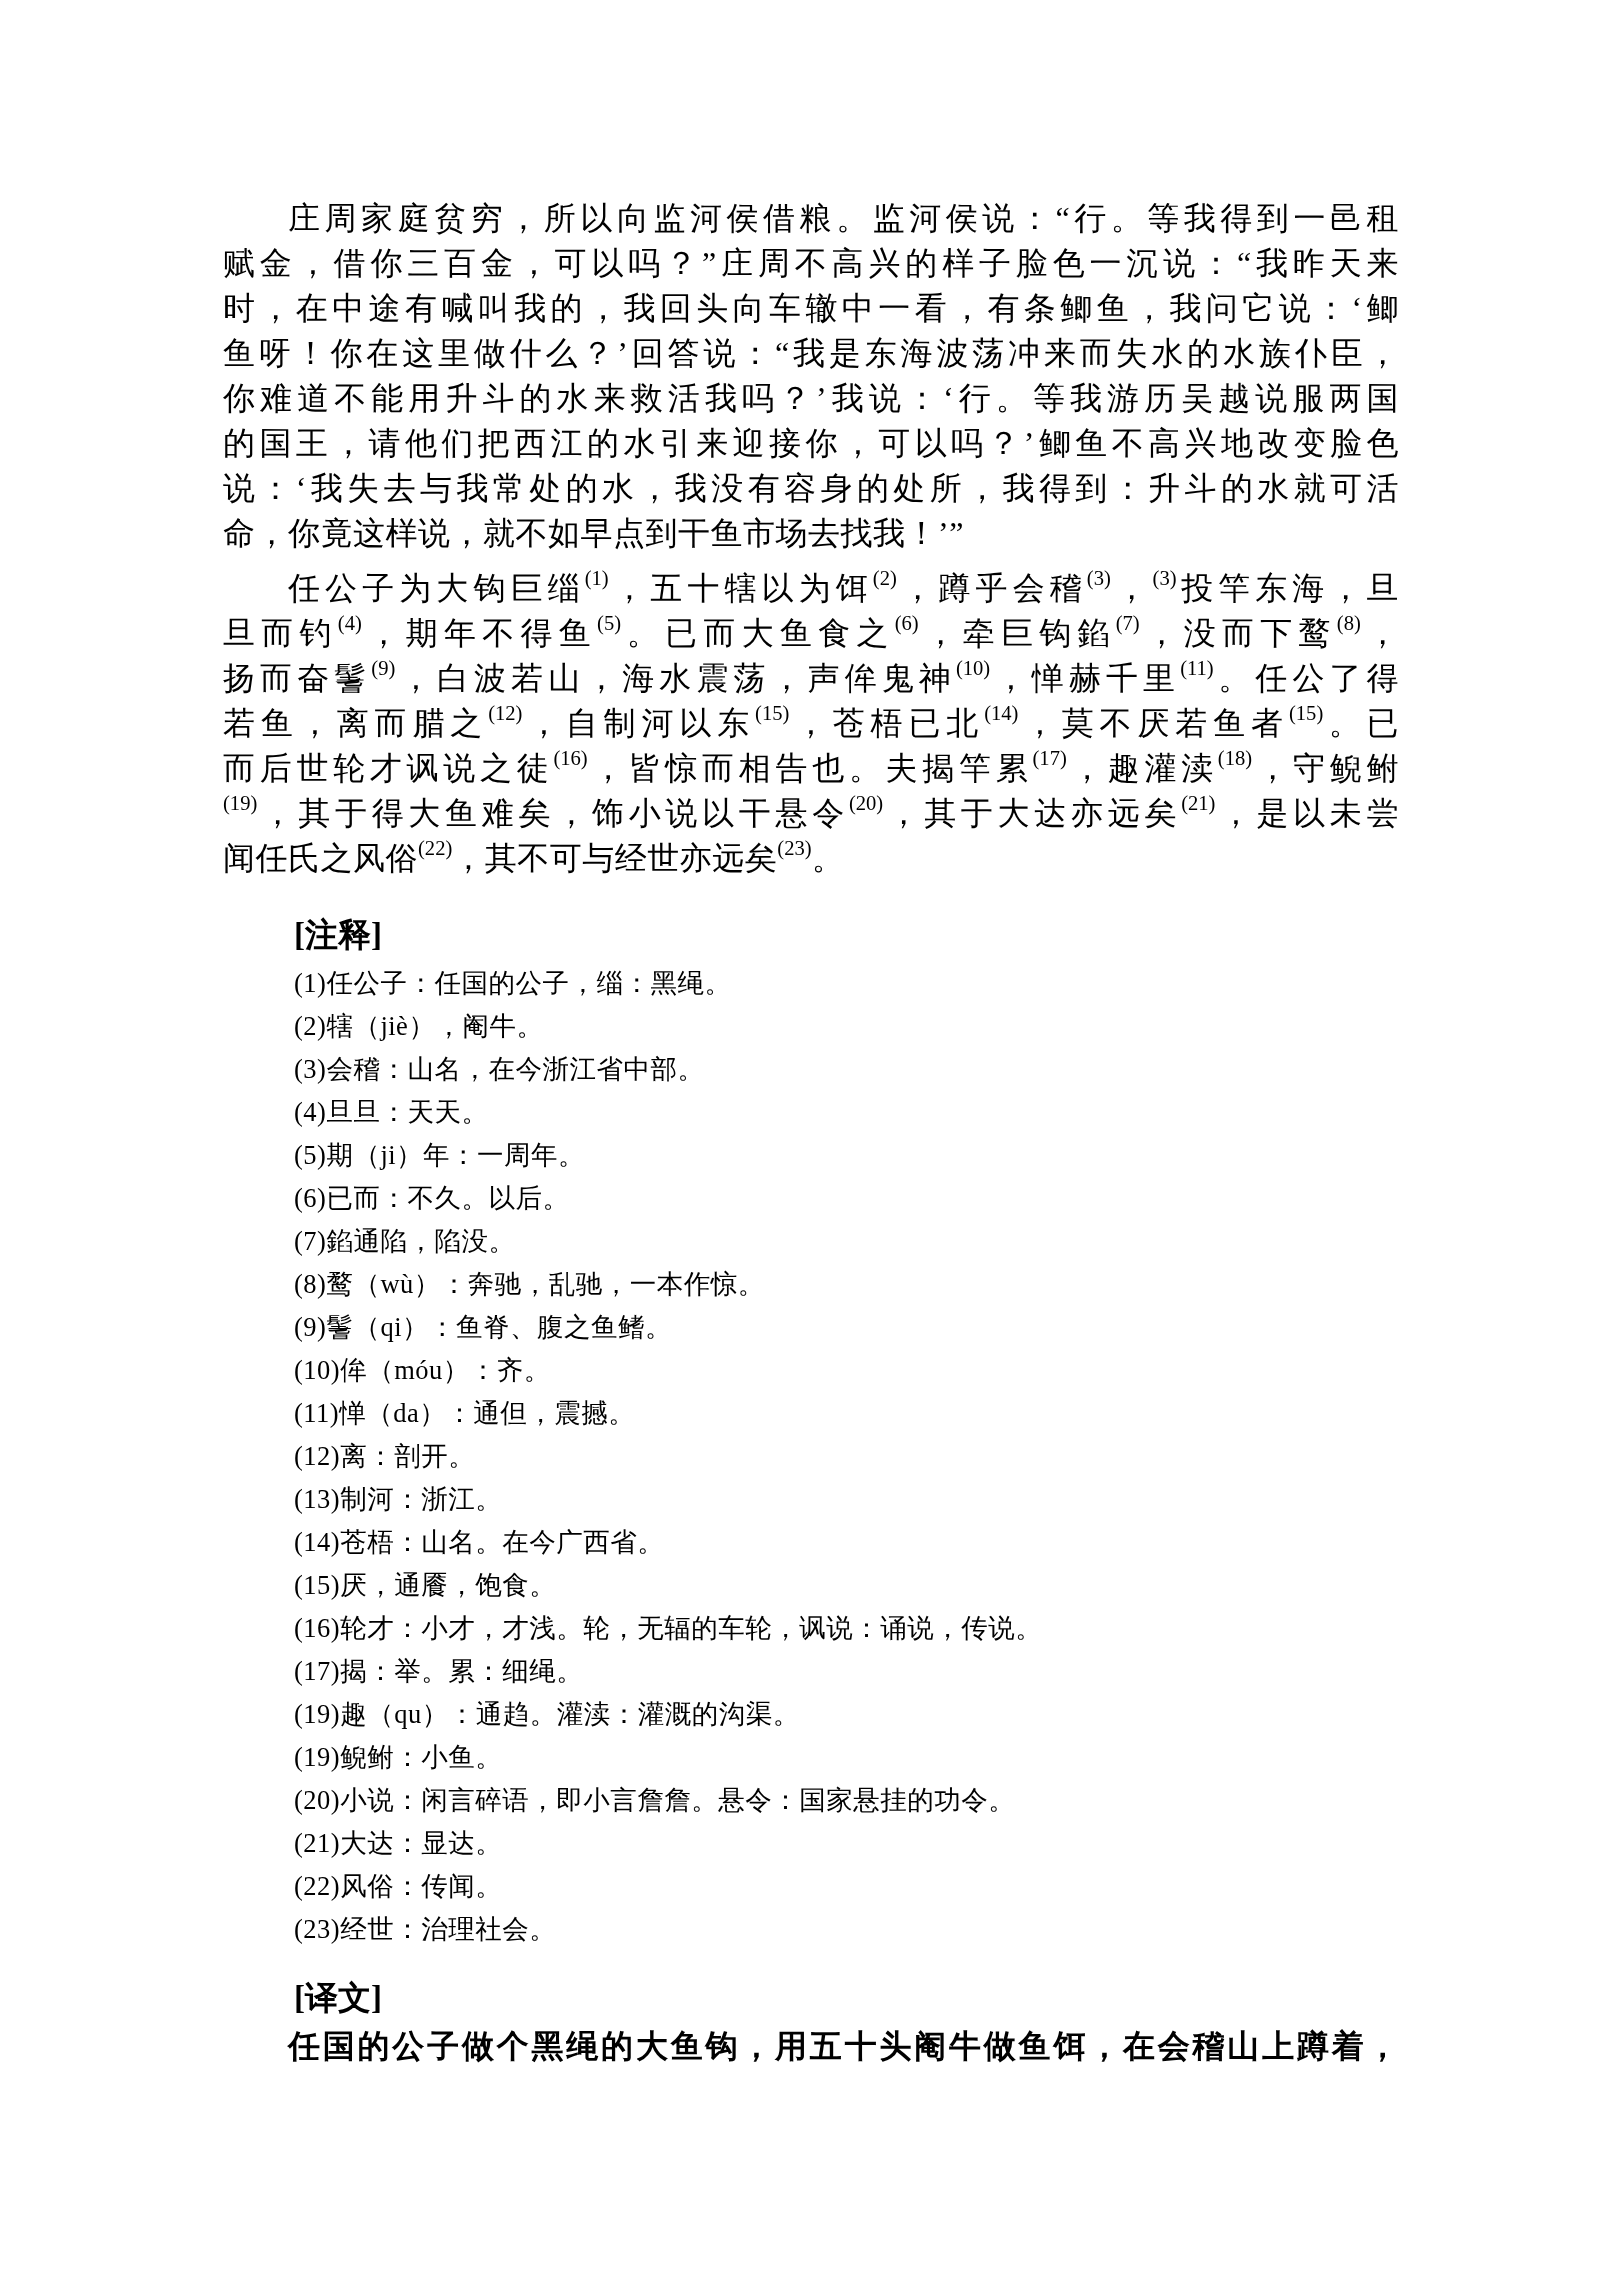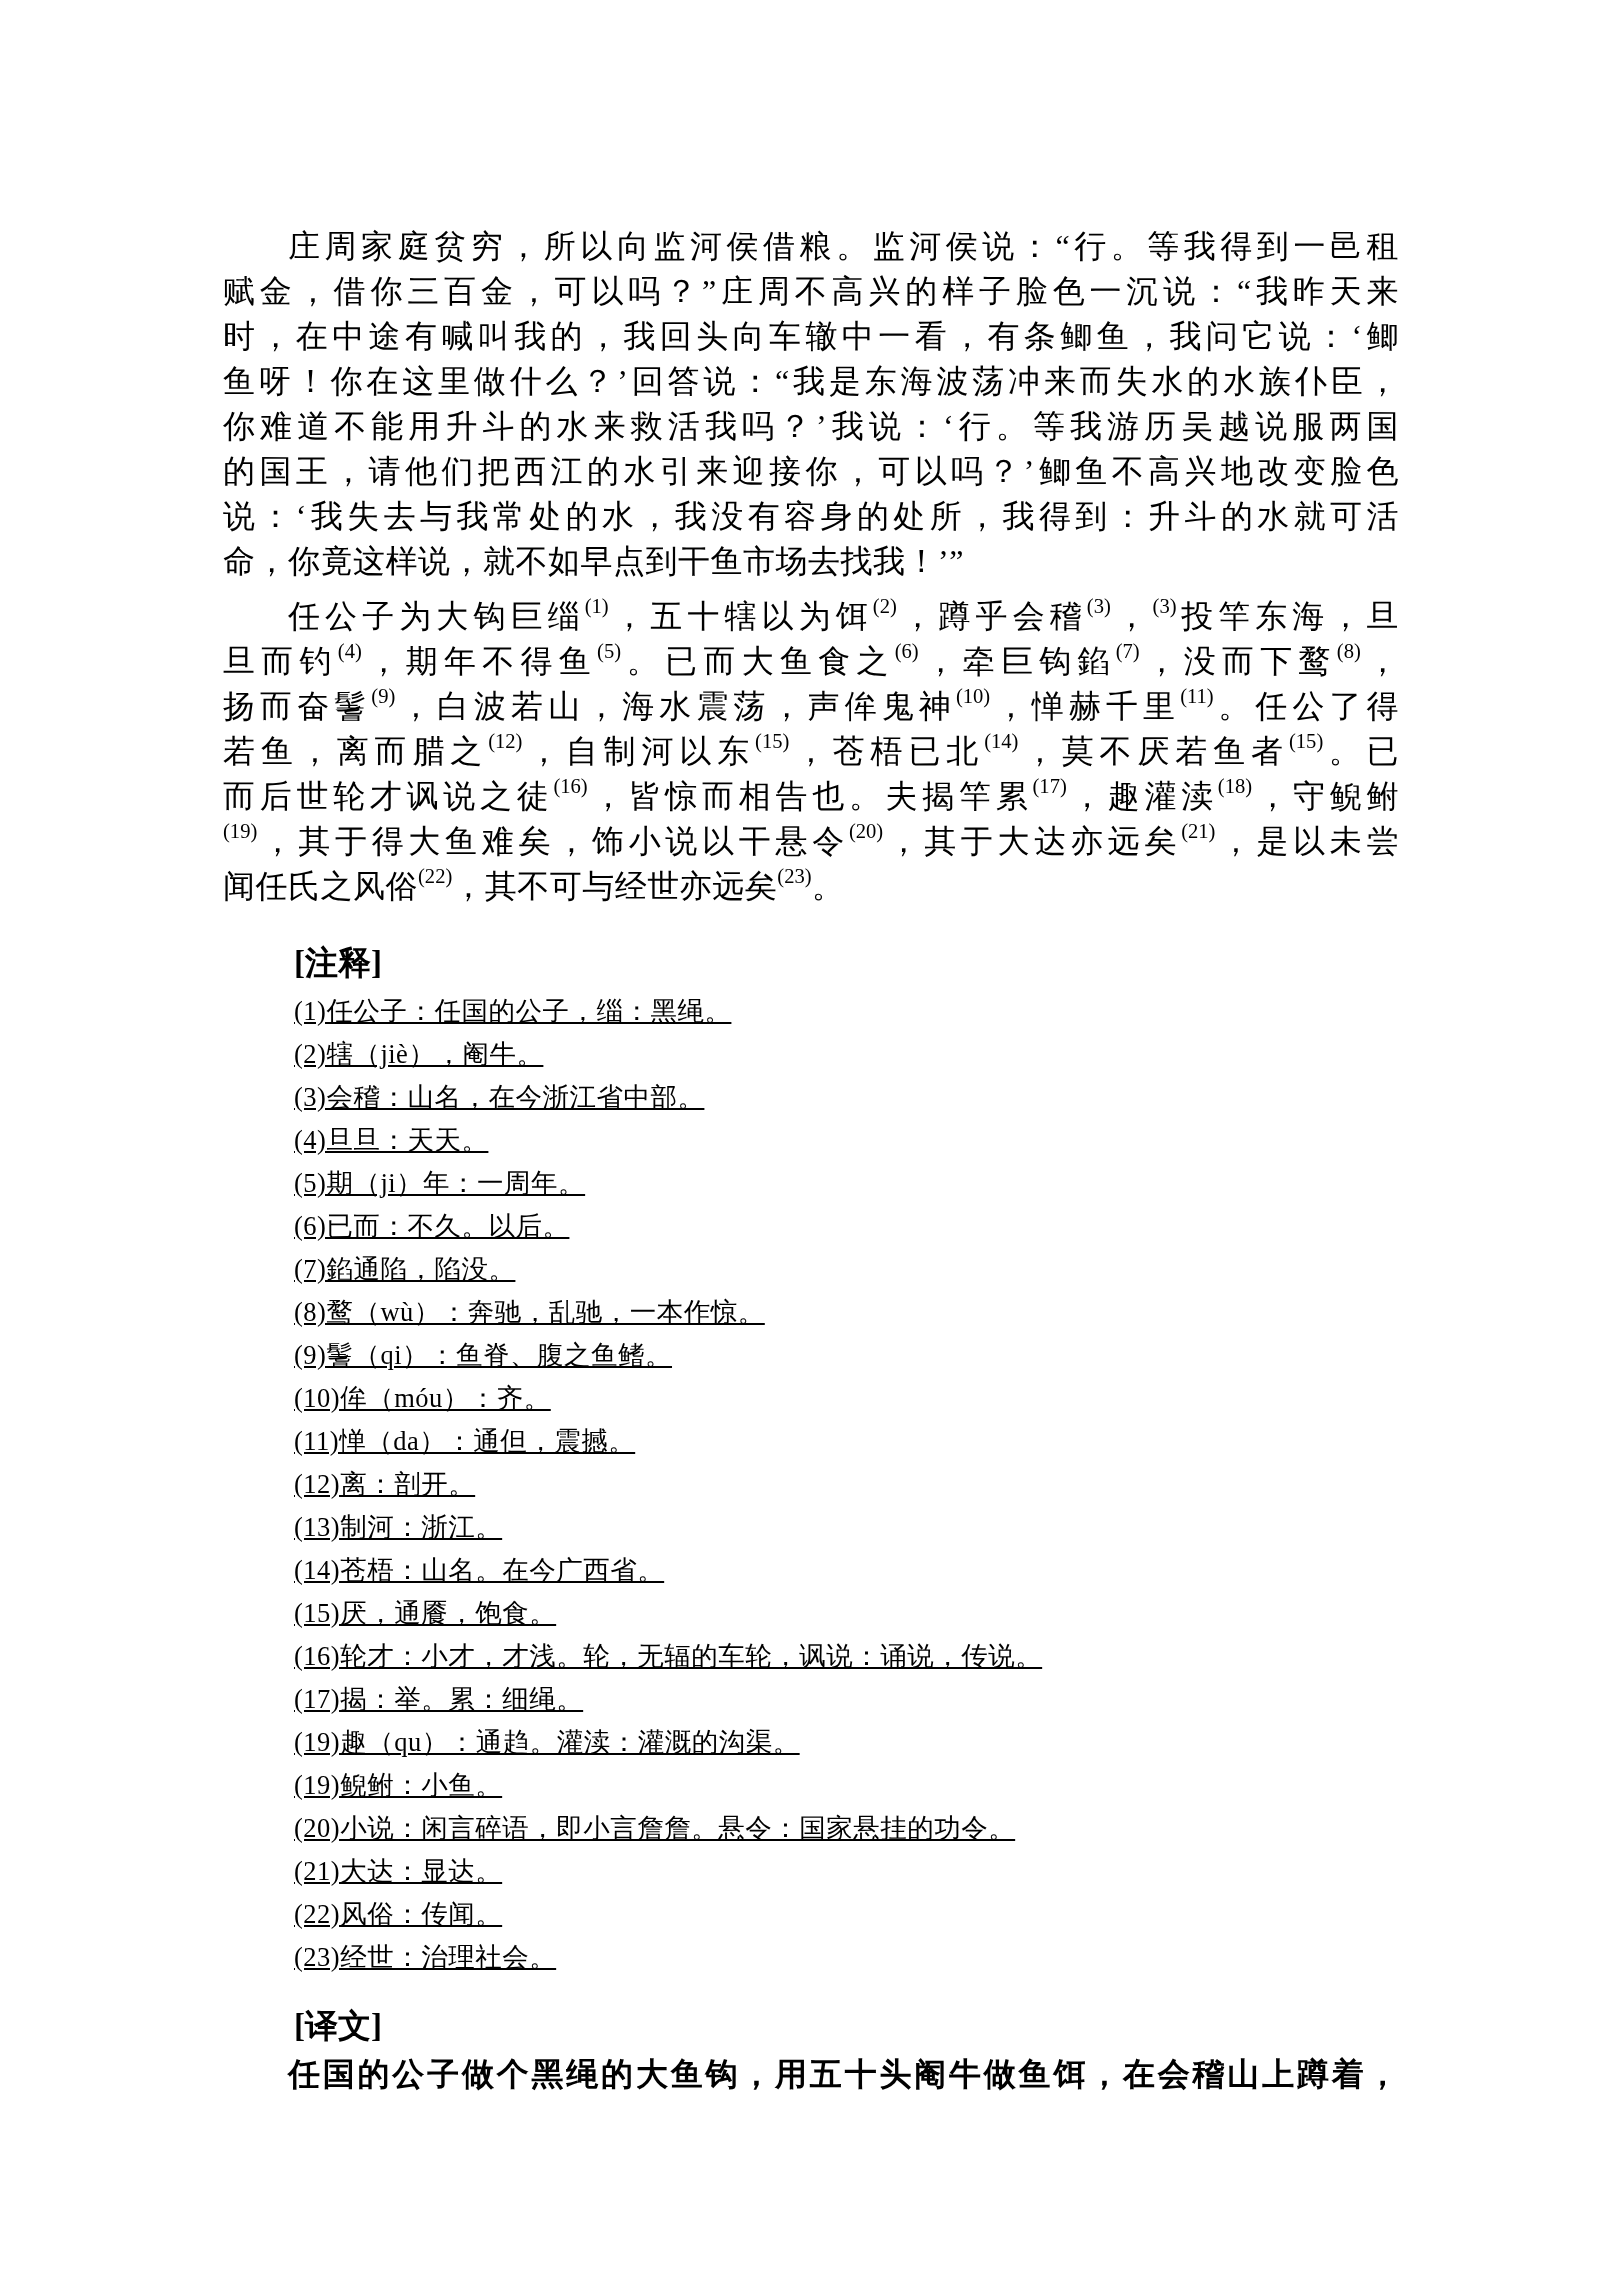--- a/index.html
+++ b/index.html
@@ -7,21 +7,21 @@
     width:1622px;height:2292px;
     background:#ffffff;color:#000000;
     font-family:"Liberation Serif","DejaVu Serif",serif;
     position:relative;
   }
   .page{
     position:absolute;left:0;top:0;width:1622px;height:2292px;
     background:#ffffff;overflow:hidden;
   }
   .textblock{
-    position:absolute;left:223px;top:224px;width:1176px;
+    position:absolute;left:223px;top:196px;width:1176px;
   }
   .bline{
     font-size:32px;line-height:45px;height:45px;
     white-space:nowrap;letter-spacing:0.5px;
   }
   .jfull{
     white-space:normal;
     text-align:justify;
     text-align-last:justify;
     -moz-text-align-last:justify;
@@ -36,21 +36,20 @@
   .section-title{
     margin-left:71px;
     margin-top:42px;
     font-family:Liberation Serif, serif;
     font-weight:bold;
     font-size:33px;line-height:45px;height:45px;
   }
   .notes-list{
     margin-left:71px;
     margin-top:3.9px;
-    text-decoration:underline;
   }
   .nline{
     font-size:26.5px;line-height:43px;height:43px;
     white-space:nowrap;letter-spacing:0.5px;
   }
   .trans-title{margin-top:25.5px;}
   .trans-lines{margin-top:2.9px;font-weight:bold;}
 </style>
 </head>
 <body>

